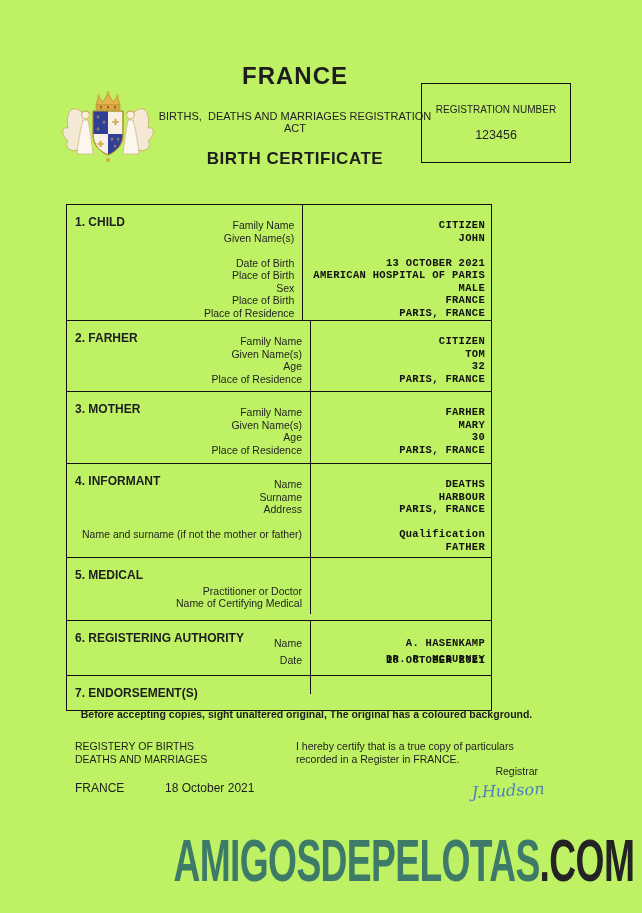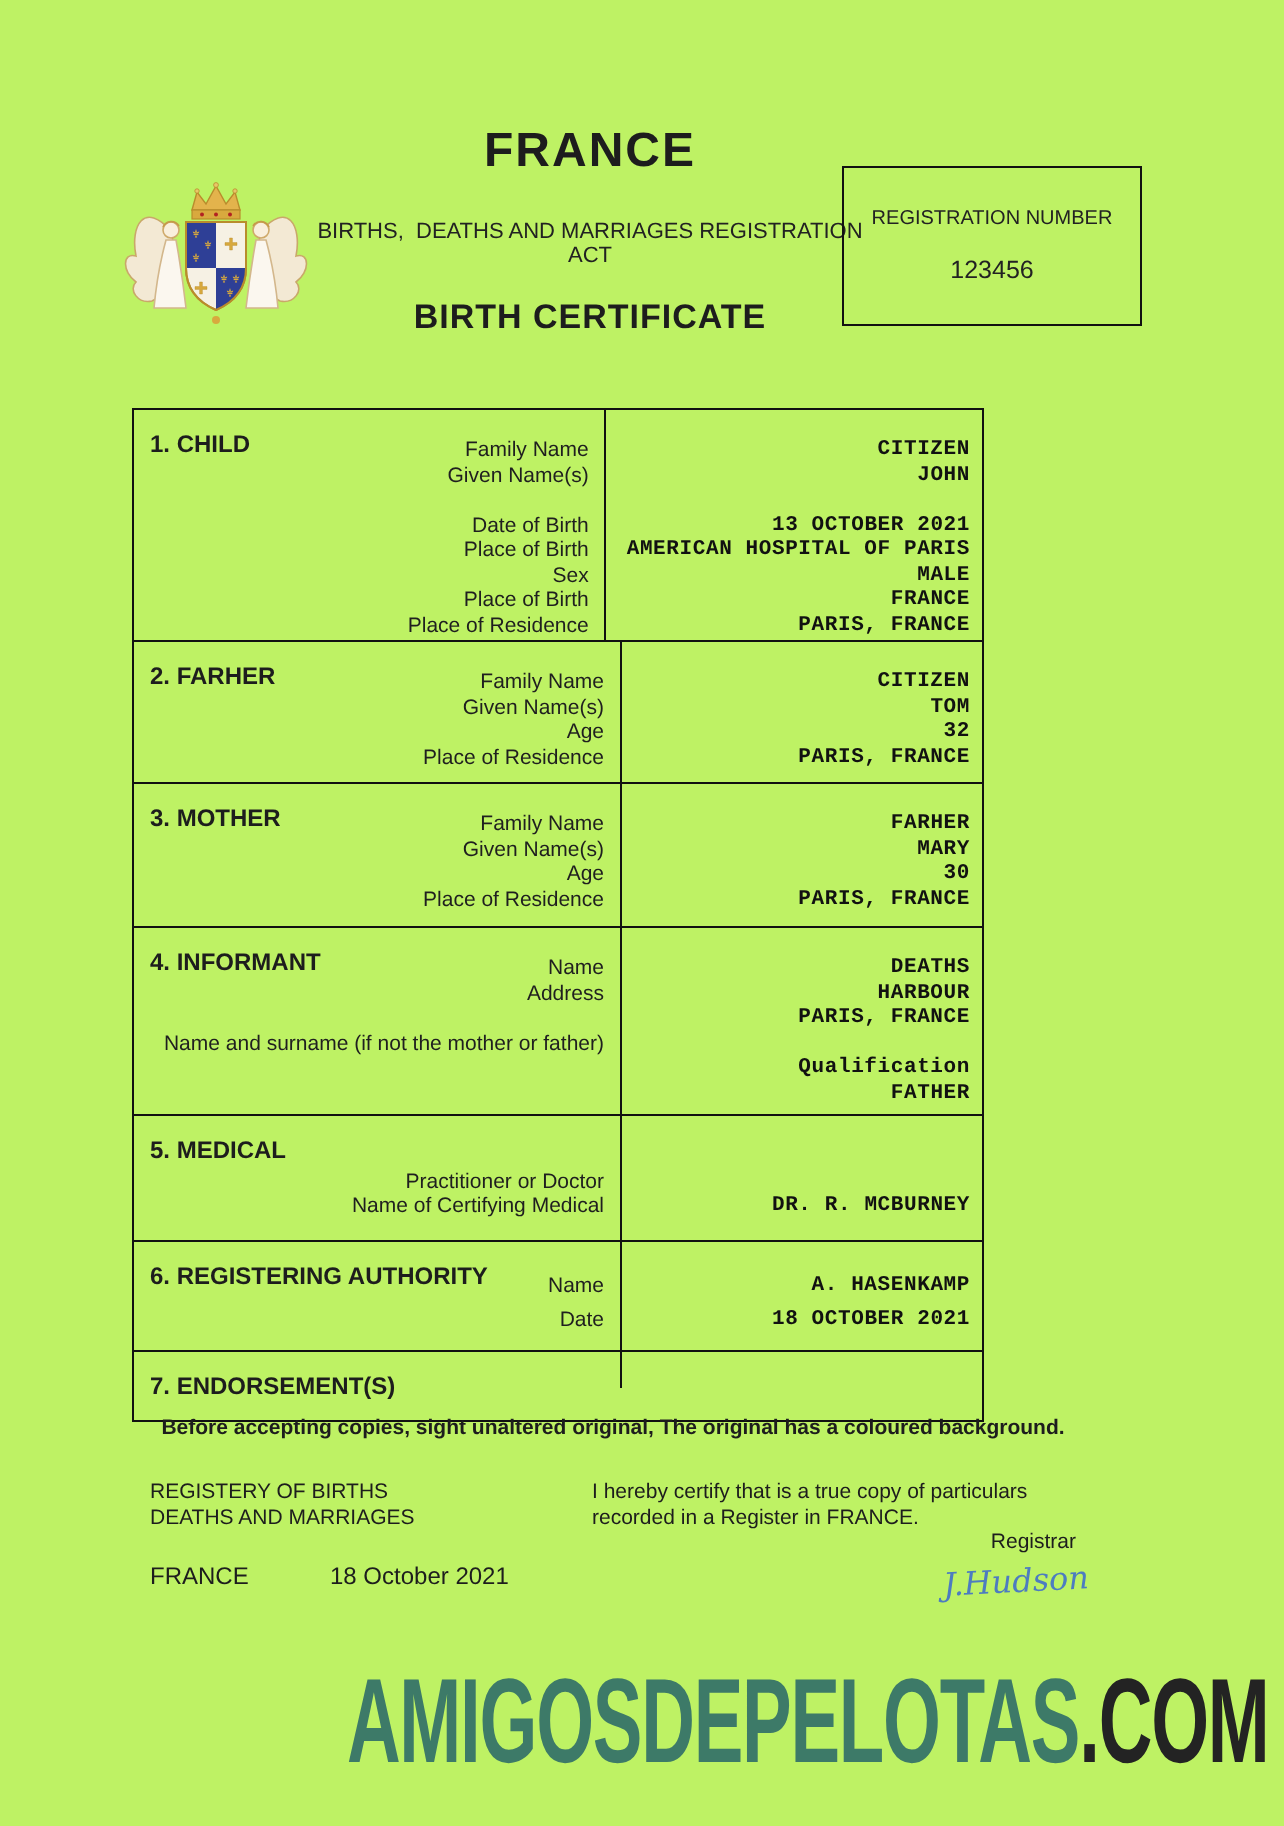--- a/index.html
+++ b/index.html
@@ -18,21 +18,21 @@
   .reg-value{margin-top:13px;font-size:12.5px;color:#222;}
 
   
   .cert-table{position:absolute;left:66px;top:180px;width:426px;border:1.6px solid #111;box-sizing:border-box;margin-top:24px;}
   .section{display:flex;border-top:1.4px solid #111;box-sizing:border-box;}
   .section:first-child{border-top:none;}
   .section:nth-of-type(1){height:115px;}
   .section:nth-of-type(2){height:71px;}
   .section:nth-of-type(3){height:72px;}
   .section:nth-of-type(4){height:94px;}
-  .section:nth-of-type(5){height:63px;}
+  .section:nth-of-type(5){height:63px;flex-direction:column;}
   .section:nth-of-type(6){height:55px;}
   .section:nth-of-type(7){height:35px;flex-direction:column;}
   .cell-left{width:244px;border-right:1.4px solid #111;box-sizing:border-box;
              position:relative;padding:14px 8px 4px 8px;}
   .sec-title{position:absolute;left:8px;top:10px;font-size:12px;font-weight:bold;white-space:nowrap;}
   .labels{text-align:right;}
   .cell-right{flex:1;box-sizing:border-box;padding:14px 6px 4px 10px;}
   .line{line-height:12.5px;font-size:10.5px;white-space:nowrap;}
   .label-line{color:#1f1f1f;}
   .value-line{font-family:"Liberation Mono","DejaVu Sans Mono",monospace;
@@ -198,20 +198,21 @@
             <div class="line value-line">30</div>
             <div class="line value-line">PARIS, FRANCE</div>
           </div>
         </div>
       </div>
       <div class="section">
         <div class="cell-left">
           <div class="sec-title">4. INFORMANT</div>
           <div class="labels">
             <div class="line label-line">Name</div>
+            <div class="line label-line">Surname</div>
             <div class="line label-line">Address</div>
             <div class="line label-line">&nbsp;</div>
             <div class="line label-line">Name and surname (if not the mother or father)</div>
             <div class="line label-line">&nbsp;</div>
           </div>
         </div>
         <div class="cell-right">
           <div class="values">
             <div class="line value-line">DEATHS</div>
             <div class="line value-line">HARBOUR</div>

